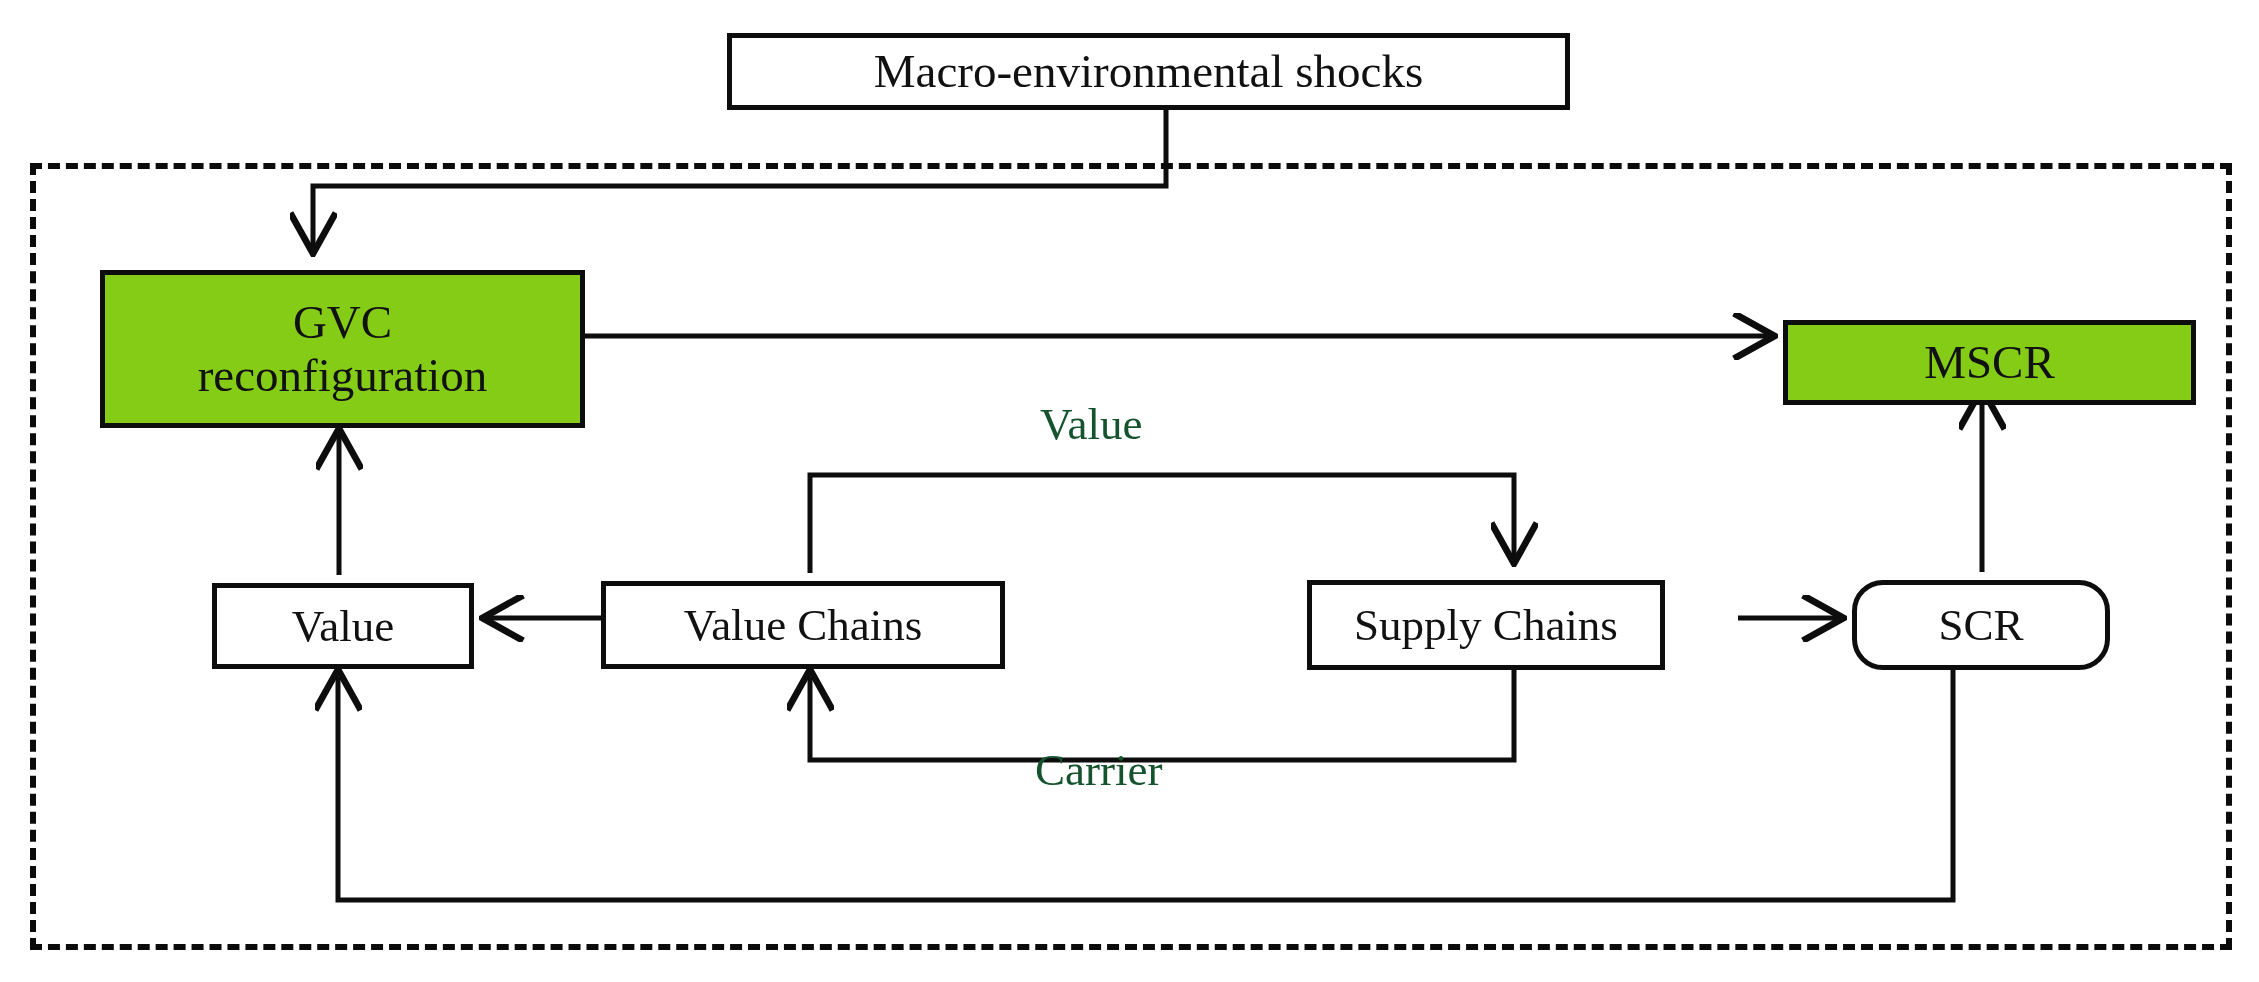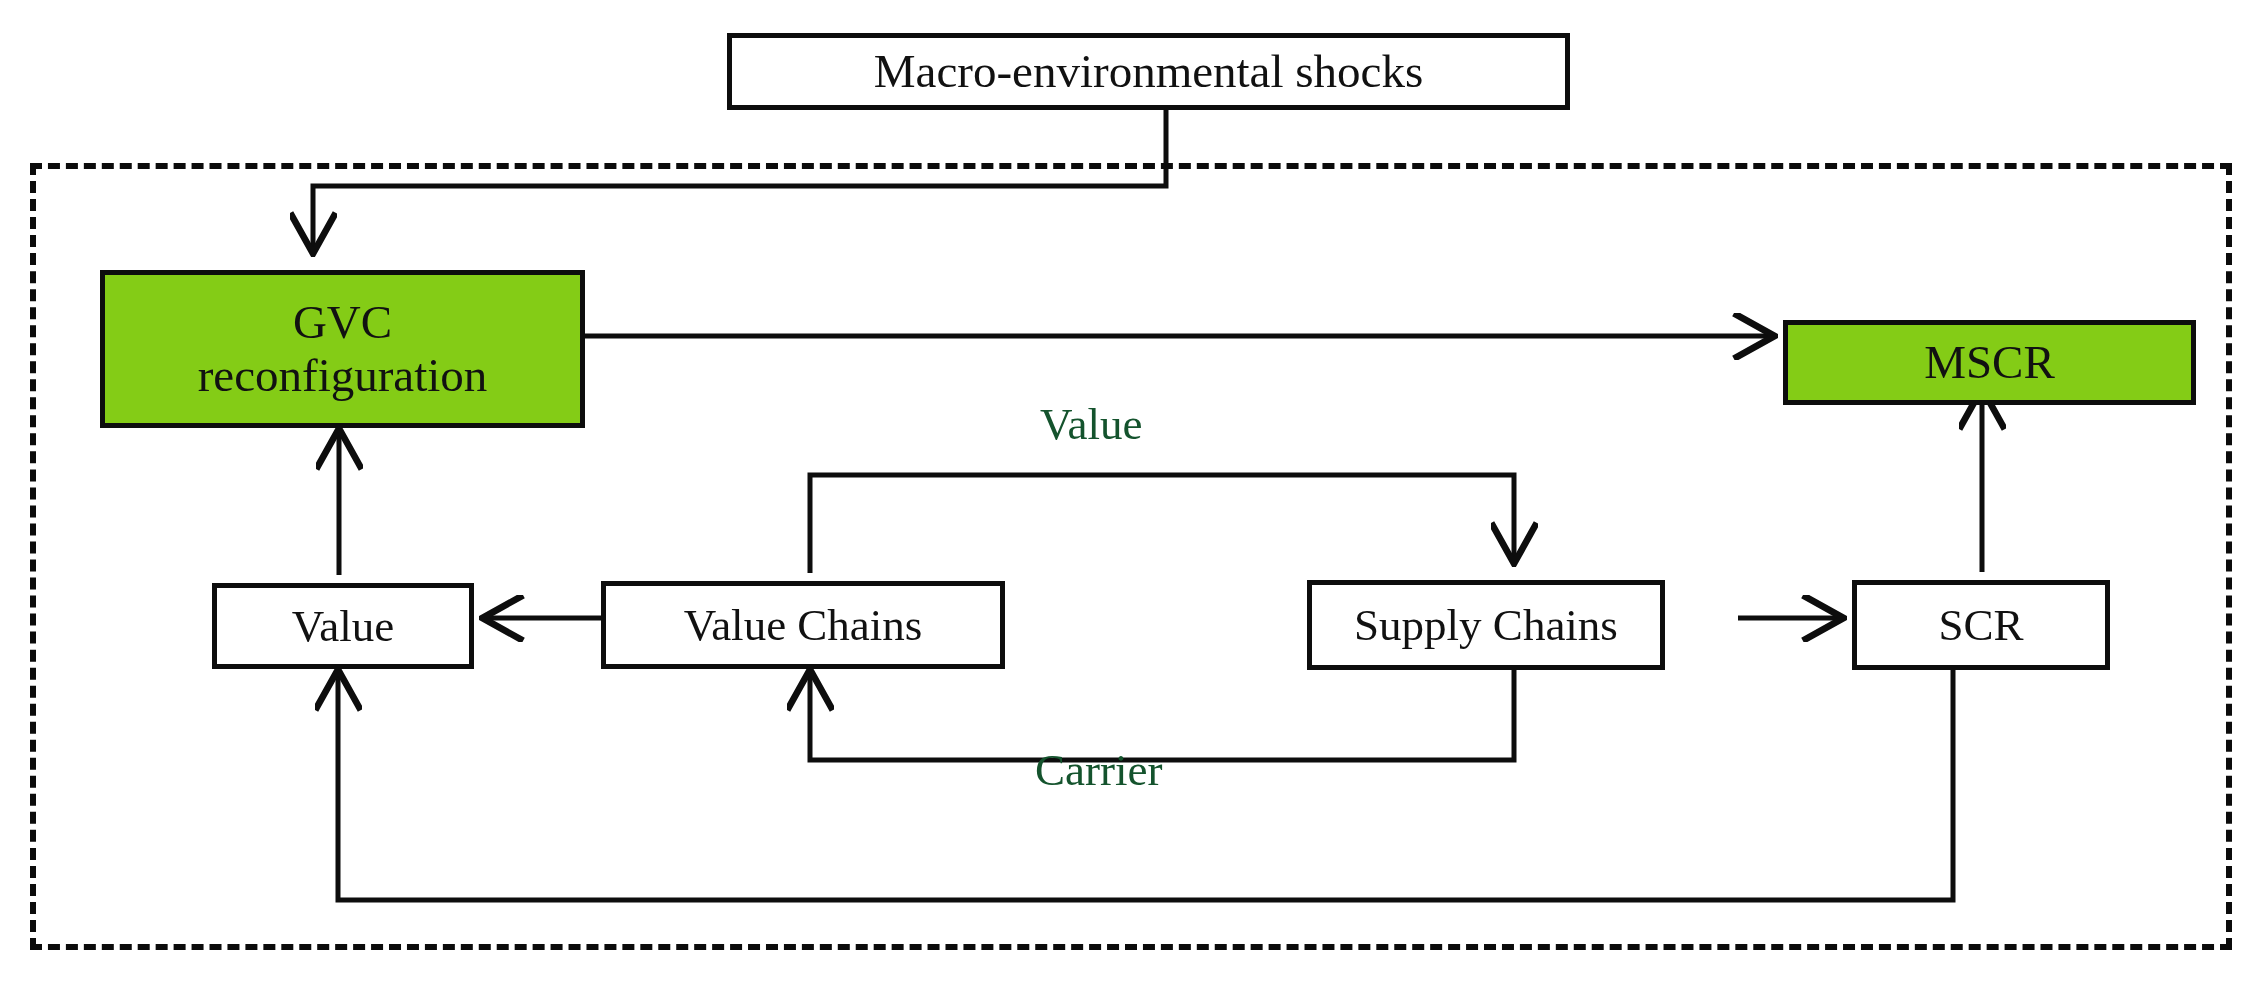--- a/index.html
+++ b/index.html
@@ -86,20 +86,21 @@
     left: 601px; top: 573px; width: 404px; height: 88px;
     font-size: 45px;
   }
   #node-supply-chains {
     left: 1307px; top: 572px; width: 358px; height: 90px;
     font-size: 45px;
   }
   #node-scr {
     left: 1852px; top: 572px; width: 258px; height: 90px;
     font-size: 45px;
+    border-radius: 31px;
   }
   #edge-label-value {
     left: 1040px; top: 398px; font-size: 45px;
   }
   #edge-label-carrier {
     left: 1035px; top: 744px; font-size: 45px;
   }
 </style>
 </head>
 <body>

